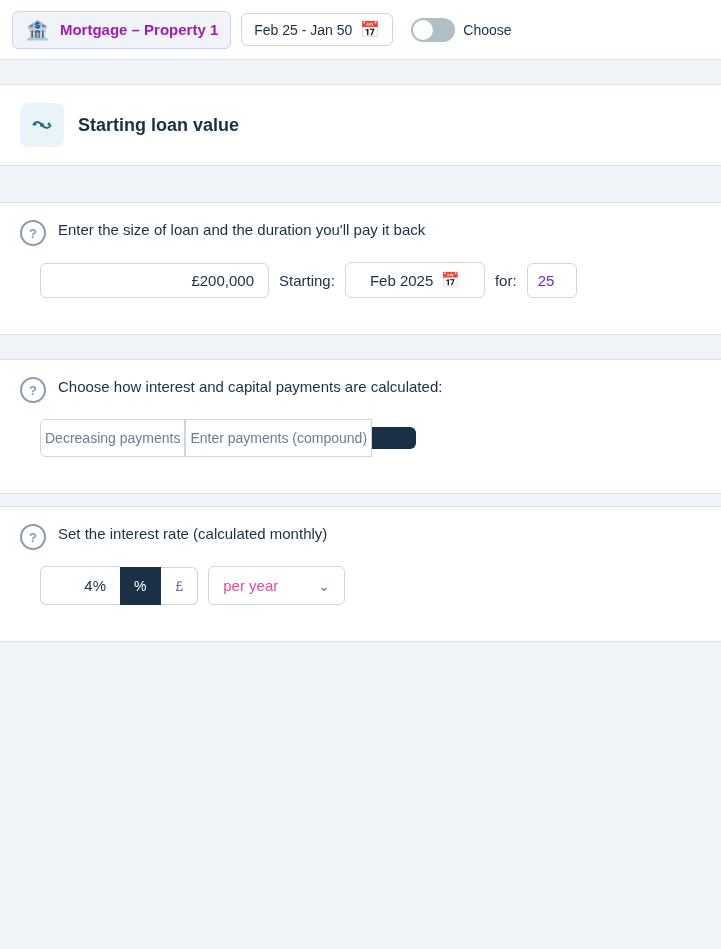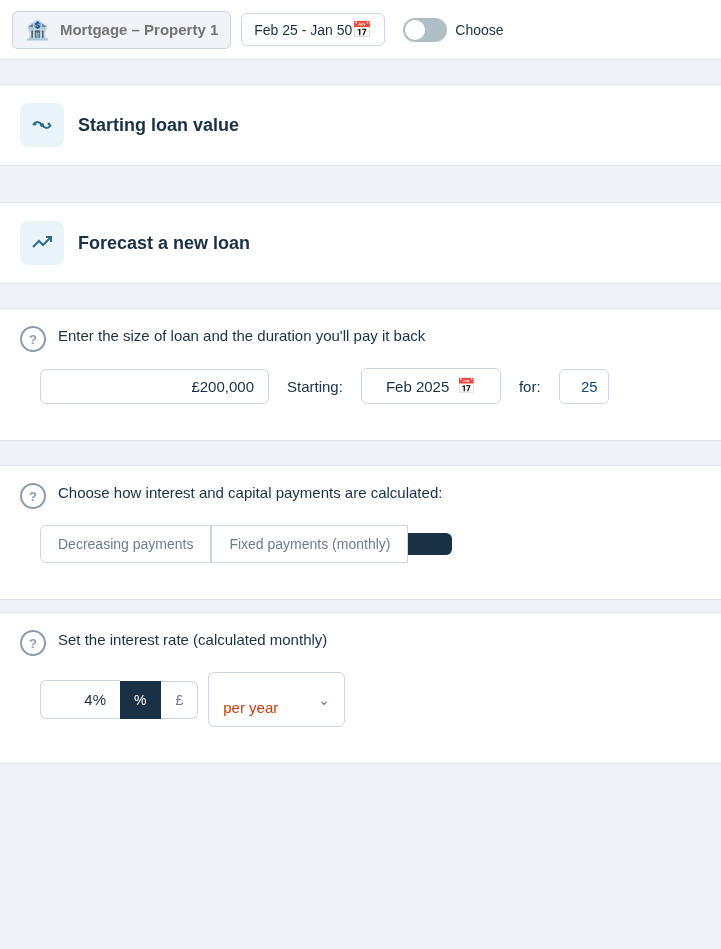--- a/index.html
+++ b/index.html
@@ -31,31 +31,32 @@
       gap: 10px;
       flex: 0 0 auto;
     }
     .top-bar-title-area .bank-icon {
       color: #2e5f7a;
       font-size: 20px;
     }
     .top-bar-title-text {
       font-size: 15px;
       font-weight: 600;
-      color: #737373;
+      color: #a21caf;
       white-space: nowrap;
     }
 
     .date-range-area {
       display: flex;
       align-items: center;
       background: #ffffff;
       border: 1px solid #cdd5df;
       border-radius: 6px;
       padding: 6px 12px;
+      gap: 8px;
       flex: 0 0 auto;
     }
     .date-range-text {
       font-size: 14px;
       color: #1a3044;
     }
     .calendar-icon {
       color: #6b7c93;
       font-size: 16px;
     }
@@ -161,21 +162,21 @@
       font-size: 15px;
       color: #1a3044;
       line-height: 1.4;
       font-weight: 400;
     }
 
     
     .input-row {
       display: flex;
       align-items: center;
-      gap: 18px;
+      gap: 10px;
       padding: 0 20px 20px 20px;
       flex-wrap: wrap;
     }
     .input-field {
       border: 1px solid #cdd5df;
       border-radius: 6px;
       padding: 8px 14px;
       font-size: 15px;
       color: #1a3044;
       background: #ffffff;
@@ -197,37 +198,37 @@
     }
     .input-date-text {
       font-size: 15px;
       color: #1a3044;
     }
     .input-number-small {
       border: 1px solid #cdd5df;
       border-radius: 6px 0 0 6px;
       padding: 8px 10px;
       font-size: 15px;
-      color: #0c4a6e;
+      color: #6d28d9;
       background: #ffffff;
       width: 50px;
-      text-align: right;
+      text-align: left;
     }
 
     
     .button-row {
       display: flex;
       align-items: center;
       gap: 0;
       padding: 0 20px 20px 20px;
     }
     .payment-btn {
       border: 1px solid #cdd5df;
       background: #ffffff;
-      padding: 10px 17px;
+      padding: 10px 4px;
       font-size: 14px;
       color: #6b7c93;
       cursor: pointer;
       white-space: nowrap;
     }
     .payment-btn:first-child {
       border-radius: 6px 0 0 6px;
     }
     .payment-btn:last-child {
       border-radius: 0 6px 6px 0;
@@ -283,22 +284,21 @@
       align-items: center;
       border: 1px solid #cdd5df;
       border-radius: 6px;
       padding: 10px 14px;
       background: #ffffff;
       gap: 40px;
       cursor: pointer;
     }
     .per-year-text {
       font-size: 15px;
-      color: #c2410c;
-      margin-top: 16px;
+      color: #ec4899;
     }
     .chevron-down {
       color: #6b7c93;
       font-size: 14px;
     }
 
     .gap-section {
       height: 12px;
       background: #f0f4f8;
     }
@@ -336,31 +336,20 @@
           <circle cx="5" cy="11" r="1.5" fill="#2e6b8a" stroke="none"></circle>
           <circle cx="19" cy="11" r="1.5" fill="#2e6b8a" stroke="none"></circle>
         </svg>
       </div>
       <span class="section-title">Starting loan value</span>
     </div>
   </div>
 
   <div class="gap-section"></div>
 
-  <div class="section-card">
-    <div class="section-header">
-      <div class="section-icon">
-        <svg viewBox="0 0 24 24" fill="none" stroke="#2e6b8a" stroke-width="2">
-          <polyline points="3,16 9,10 13,14 21,6"></polyline>
-          <polyline points="16,6 21,6 21,11"></polyline>
-        </svg>
-      </div>
-      <span class="section-title">Forecast a new loan</span>
-    </div>
-  </div>
 
   <div class="gap-section"></div>
 
   <div class="info-row">
     <div class="info-question">
       <div class="question-icon">?</div>
       <span class="info-text">Enter the size of loan and the duration you'll pay it back</span>
     </div>
     <div class="input-row">
       <input class="input-field" type="text" value="£200,000" style="">
@@ -379,21 +368,21 @@
 
   <div class="gap-section"></div>
 
   <div class="info-row">
     <div class="info-question">
       <div class="question-icon">?</div>
       <span class="info-text">Choose how interest and capital payments are calculated:</span>
     </div>
     <div class="button-row">
       <button class="payment-btn">Decreasing payments</button>
-      <button class="payment-btn">Fixed payments (monthly)</button>
+      <button class="payment-btn">Enter payments (compound)</button>
       <button class="payment-btn payment-btn-active" style="border-radius:0 6px 6px 0; border-left:none; min-width:44px; padding:10px 14px;"></button>
     </div>
   </div>
 
   <div class="gap-section"></div>
 
   <div class="info-row">
     <div class="info-question">
       <div class="question-icon">?</div>
       <span class="info-text">Set the interest rate (calculated monthly)</span>

